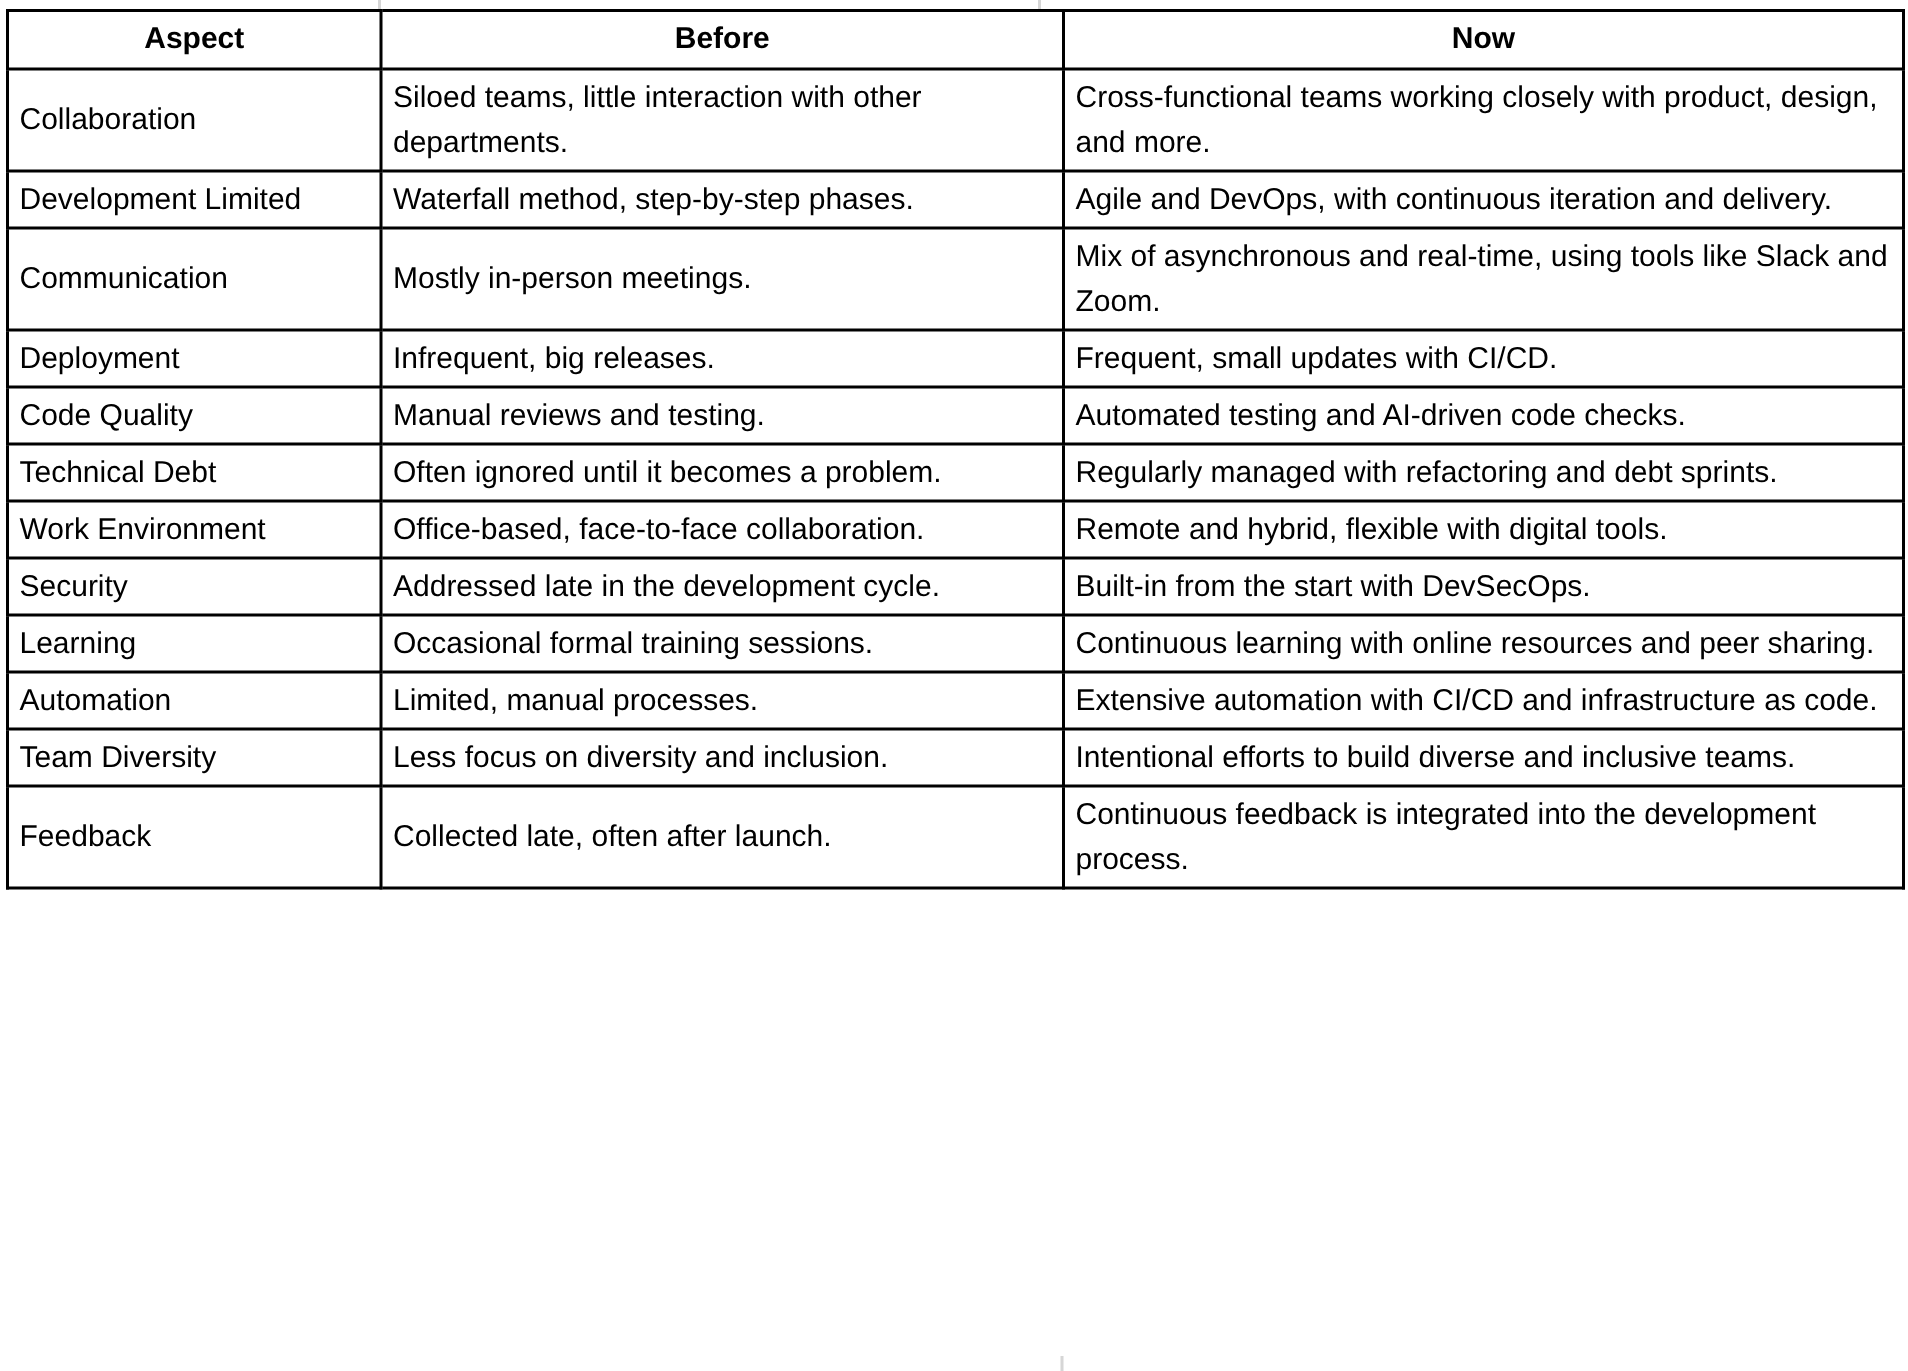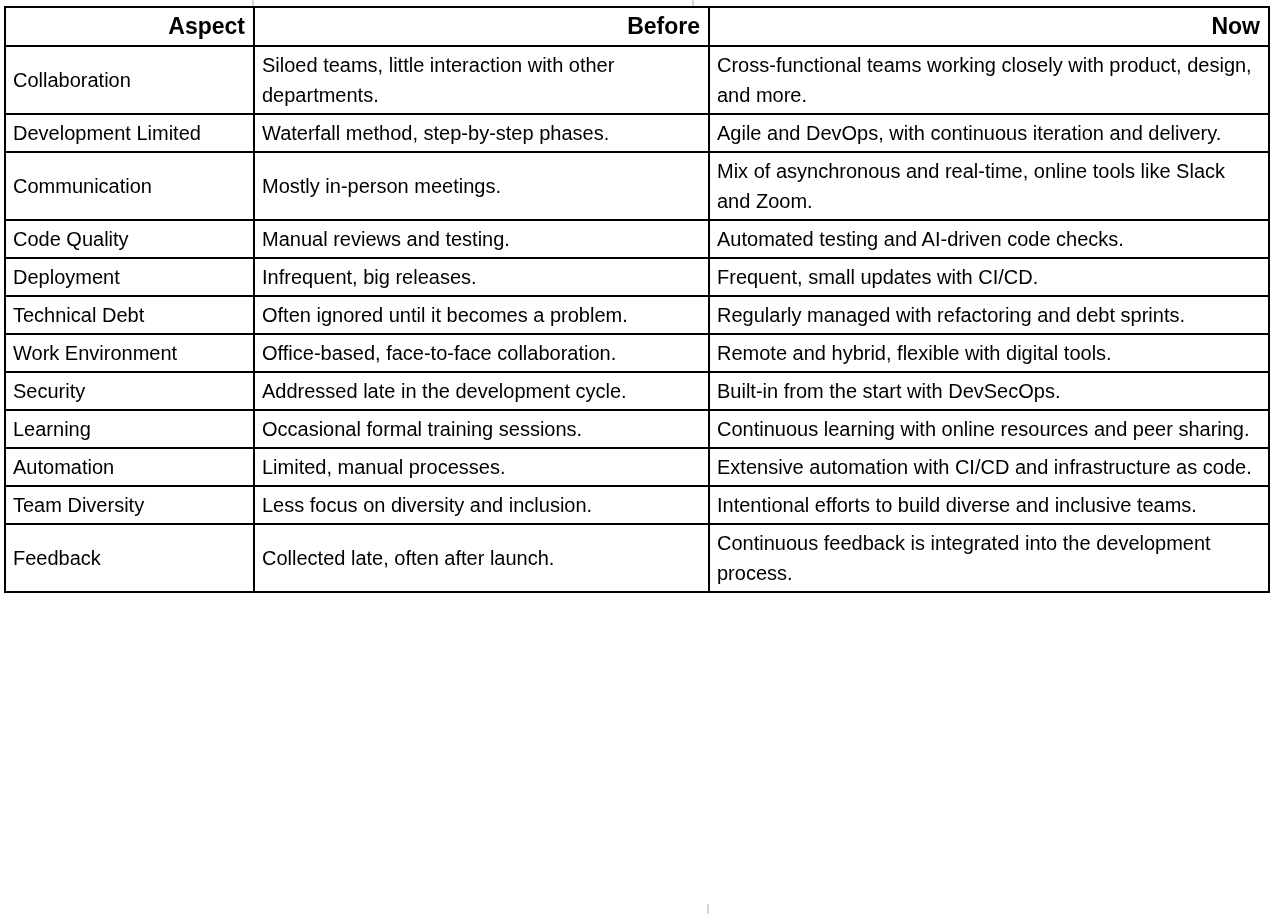--- a/index.html
+++ b/index.html
@@ -32,23 +32,23 @@
     background: #ffffff;
     vertical-align: middle;
     text-align: left;
     font-size: 20px;
     line-height: 30px;
     padding: 3px 8px 3px 7px;
     overflow: hidden;
     word-wrap: break-word;
   }
   th {
-    font-size: 23px;
+    font-size: 20px;
     font-weight: bold;
-    text-align: right;
+    text-align: center;
     line-height: 29px;
     padding: 4px 8px;
   }
   
   .tick {
     position: absolute;
     width: 2px;
     background: #d6d6d6;
   }
   .tick-top-1    { left: 252px; top: 0;     height: 7px;  }
@@ -84,31 +84,31 @@
           <td>Cross-functional teams working closely with product, design, and more.</td>
         </tr>
         <tr>
           <td>Development Limited</td>
           <td>Waterfall method, step-by-step phases.</td>
           <td>Agile and DevOps, with continuous iteration and delivery.</td>
         </tr>
         <tr>
           <td>Communication</td>
           <td>Mostly in-person meetings.</td>
-          <td>Mix of asynchronous and real-time, online tools like Slack and Zoom.</td>
+          <td>Mix of asynchronous and real-time, using tools like Slack and Zoom.</td>
+        </tr>
+        <tr>
+          <td>Deployment</td>
+          <td>Infrequent, big releases.</td>
+          <td>Frequent, small updates with CI/CD.</td>
         </tr>
         <tr>
           <td>Code Quality</td>
           <td>Manual reviews and testing.</td>
           <td>Automated testing and AI-driven code checks.</td>
-        </tr>
-        <tr>
-          <td>Deployment</td>
-          <td>Infrequent, big releases.</td>
-          <td>Frequent, small updates with CI/CD.</td>
         </tr>
         <tr>
           <td>Technical Debt</td>
           <td>Often ignored until it becomes a problem.</td>
           <td>Regularly managed with refactoring and debt sprints.</td>
         </tr>
         <tr>
           <td>Work Environment</td>
           <td>Office-based, face-to-face collaboration.</td>
           <td>Remote and hybrid, flexible with digital tools.</td>

